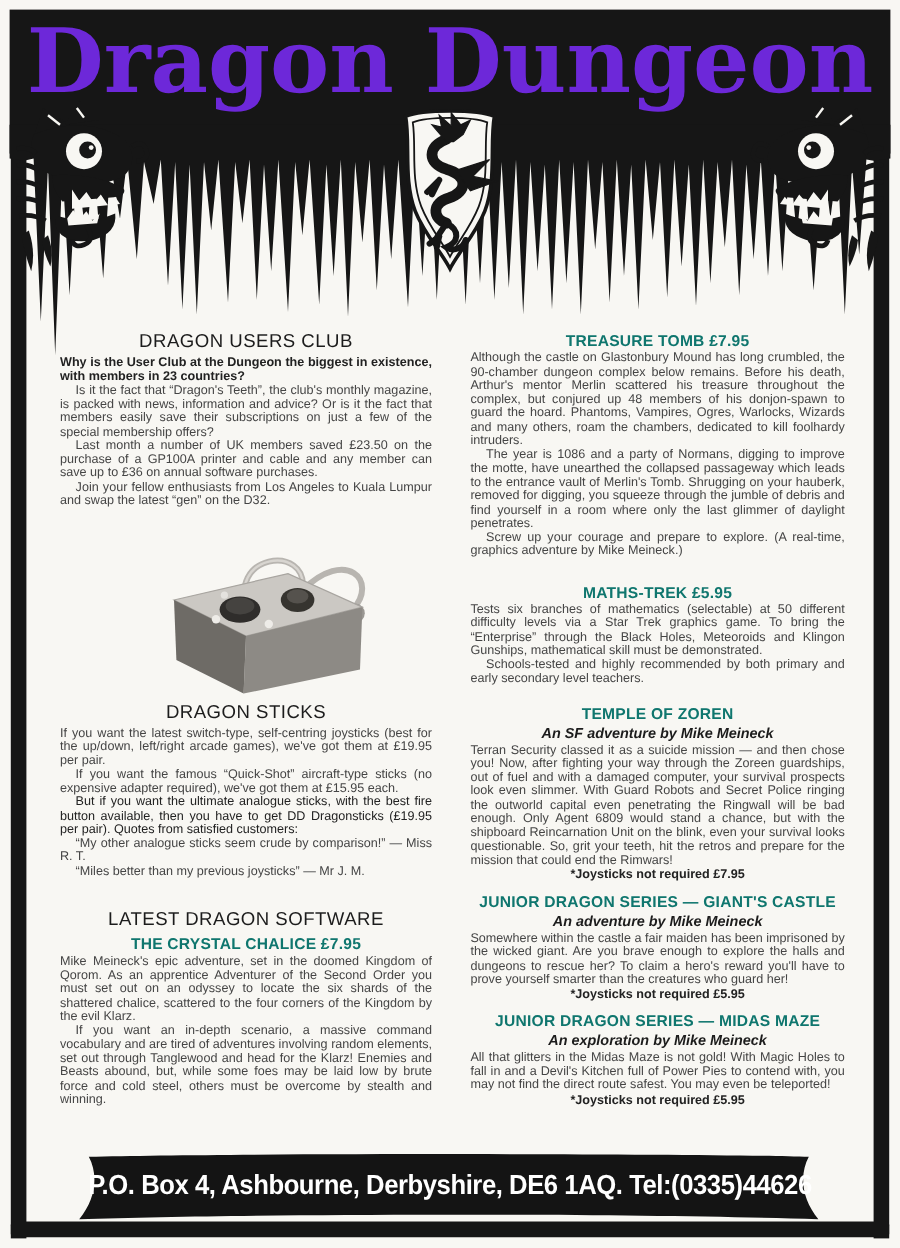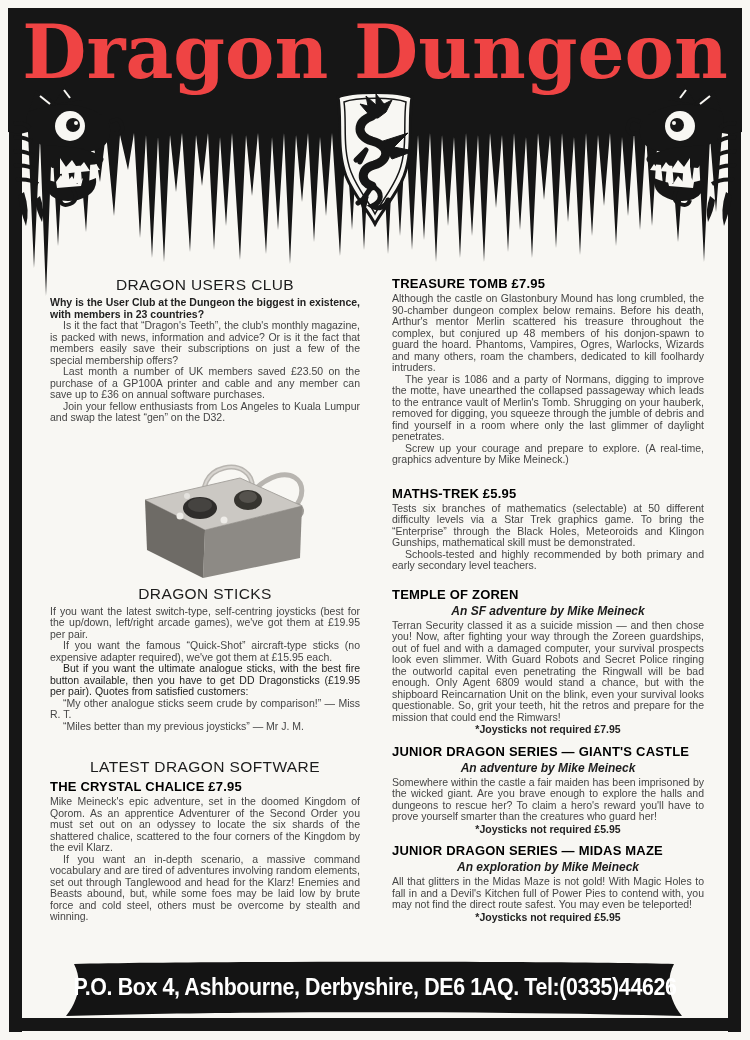--- a/index.html
+++ b/index.html
@@ -8,29 +8,29 @@
   
   .side-bar{position:absolute;top:96px;width:13px;height:936px;background:#161616;}
   .side-bar.left{left:9px;}
   .side-bar.right{left:728px;}
   .bottom-bar{position:absolute;left:9px;top:1018px;width:732px;height:13px;background:#161616;border-radius:3px;}
   
   .masthead{position:absolute;left:0;top:0;width:750px;height:320px;}
   .masthead svg{position:absolute;left:0;top:0;}
   .mast-title{position:absolute;left:8px;top:12px;width:734px;text-align:center;
       font-family:"DejaVu Serif",serif;font-weight:bold;font-size:74px;line-height:1.1;
-      color:#ef4444;letter-spacing:0px;}
+      color:#6d28d9;letter-spacing:0px;}
   
   .col{position:absolute;top:276px;font-size:10.5px;line-height:11.5px;color:#454545;
        text-align:justify;}
   .col-left{left:50px;width:310px;}
   .col-right{left:392px;width:312px;}
   h2{font-size:15.5px;line-height:18px;margin:0 0 3px 0;text-align:center;color:#1c1c1c;
      letter-spacing:.4px;font-weight:normal;}
-  h3{font-size:13px;line-height:15px;margin:0 0 2px 0;text-align:left;color:#000000;
+  h3{font-size:13px;line-height:15px;margin:0 0 2px 0;text-align:center;color:#0f766e;
      letter-spacing:.2px;font-weight:bold;}
   .subtitle{font-size:12px;line-height:14px;margin:0 0 2px 0;text-align:center;color:#1c1c1c;
      font-weight:bold;font-style:italic;}
   p{margin:0;}
   p.ind{text-indent:13px;}
   p.lead{font-weight:bold;color:#222;}
   p.boldpara{font-weight:normal;color:#222;text-indent:13px;}
   .footnote{text-align:center;font-weight:bold;color:#222;margin-top:1px;}
   .sec{margin:0;}
   .m-sticks{margin-top:5px;}

